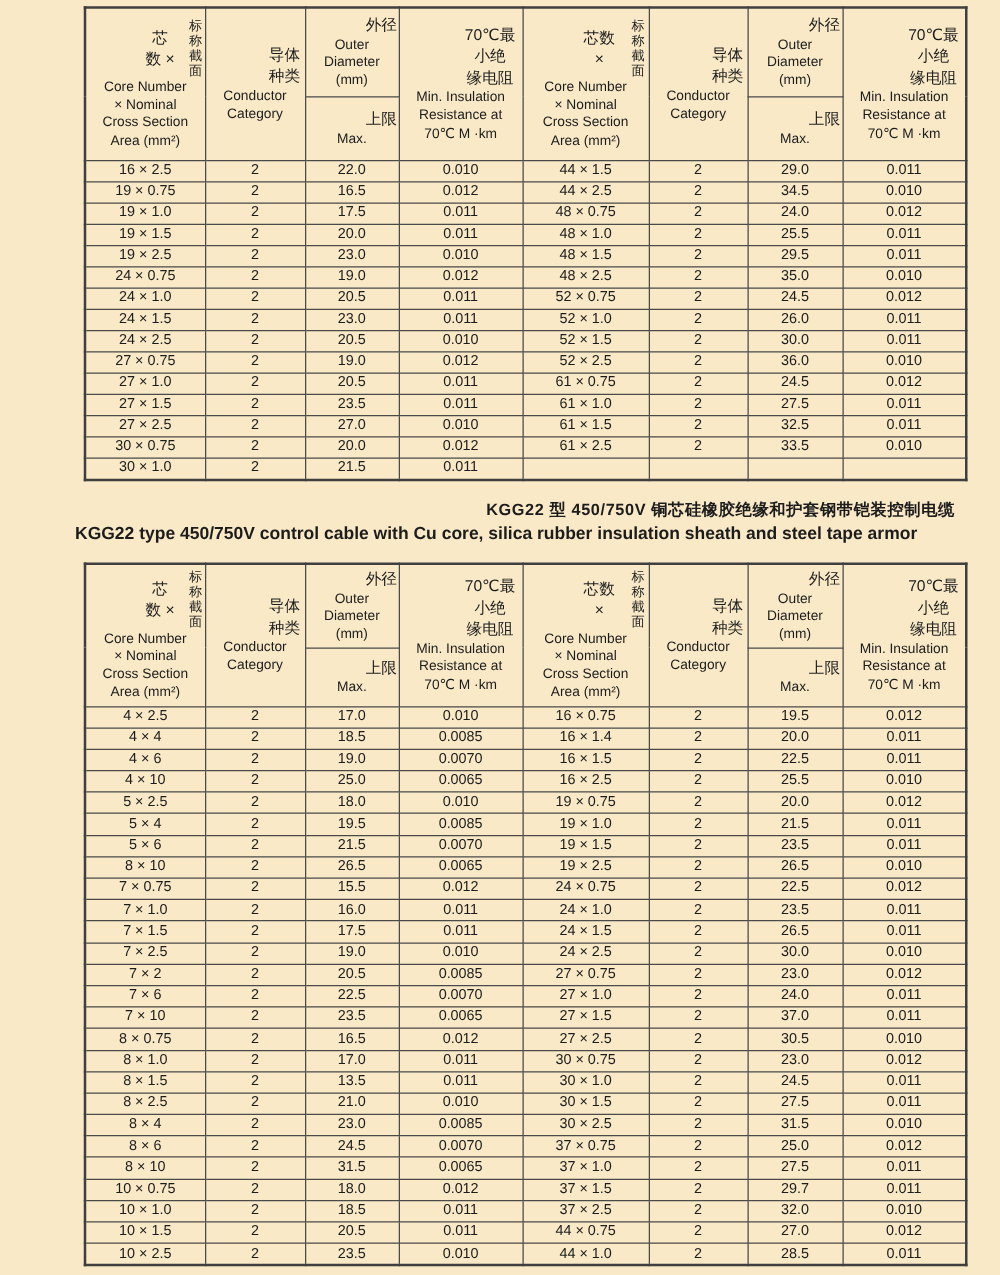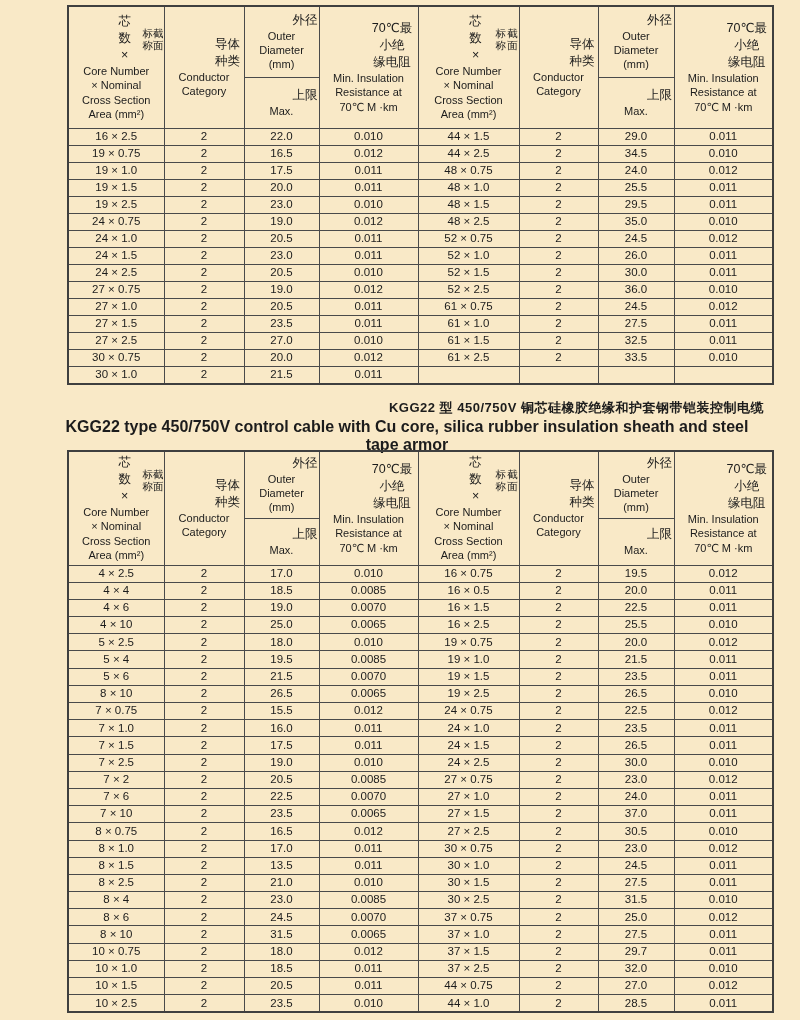--- a/index.html
+++ b/index.html
@@ -19,28 +19,28 @@
     padding:0;font-weight:normal;
   }
   .spec-table td{font-size:11.5px;line-height:1;}
   #t1 tbody td{height:16px;}
   #t2 tbody td{height:16.2px;}
   #t1 .hr1{height:71px;} #t1 .hr2{height:51px;}
   #t2 .hr1{height:67px;} #t2 .hr2{height:47px;}
   .hl{display:block;line-height:1.3;font-size:11px;}
   .zh{font-size:12.5px;line-height:1.35;margin-left:47px;}
   .core-zh{display:flex;justify-content:center;align-items:center;gap:9px;}
-  .stack{display:inline-flex;flex-direction:row;font-size:10.5px;line-height:1.15;}
+  .stack{display:inline-flex;flex-direction:column;font-size:10.5px;line-height:1.15;}
   .title-zh{
     position:absolute;top:399px;right:36px;
     font-weight:bold;font-size:13px;letter-spacing:0.5px;
   }
   .title-en{
-    position:absolute;top:418px;left:52px;width:710px;
-    text-align:center;font-weight:bold;font-size:16px;
+    position:absolute;top:418px;left:60px;width:710px;
+    text-align:left;font-weight:bold;font-size:14px;
   }
 </style>
 </head>
 <body>
 
 <table class="spec-table" id="t1" style="top:5px">
   <colgroup>
     <col style="width:96px">
       <col style="width:80px">
       <col style="width:75px">
@@ -379,21 +379,21 @@
         <td>16 × 0.75</td>
         <td>2</td>
         <td>19.5</td>
         <td>0.012</td>
       </tr>
       <tr>
         <td>4 × 4</td>
         <td>2</td>
         <td>18.5</td>
         <td>0.0085</td>
-        <td>16 × 0.5</td>
+        <td>16 × 1.4</td>
         <td>2</td>
         <td>20.0</td>
         <td>0.011</td>
       </tr>
       <tr>
         <td>4 × 6</td>
         <td>2</td>
         <td>19.0</td>
         <td>0.0070</td>
         <td>16 × 1.5</td>

